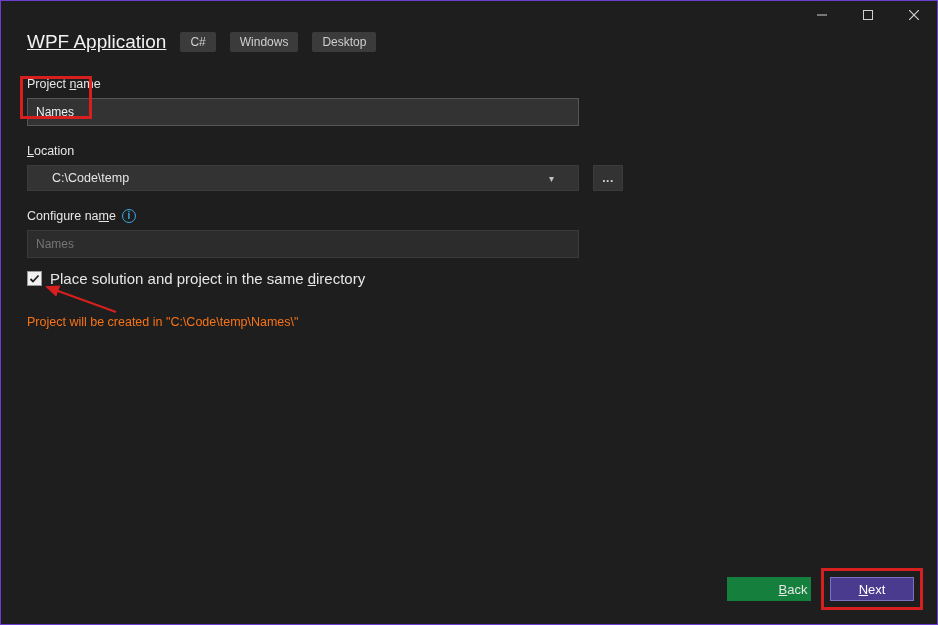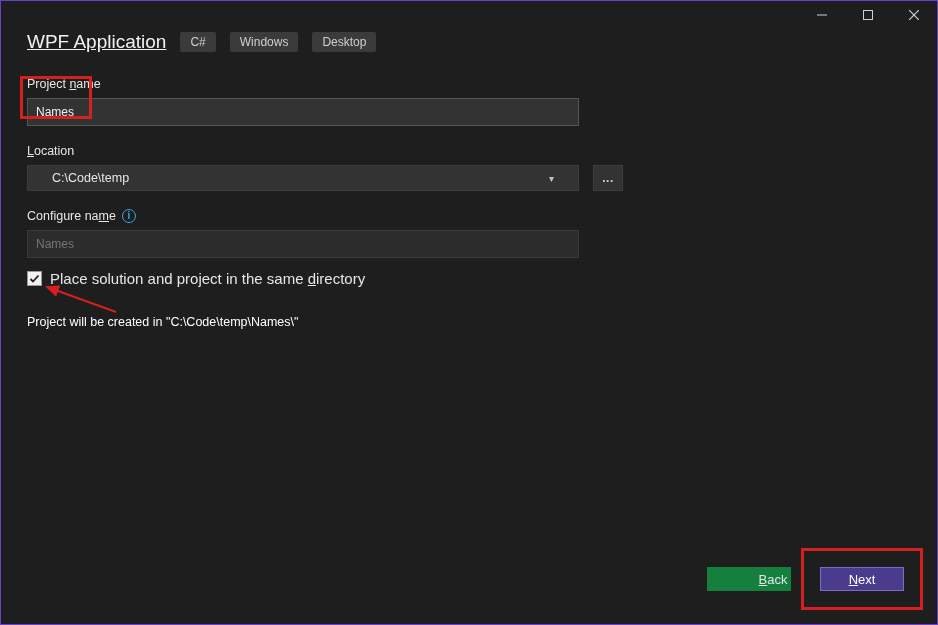--- a/index.html
+++ b/index.html
@@ -167,21 +167,21 @@
   .cb-label .ul { text-decoration: underline; }
   .annot-arrow {
     position: absolute;
     left: 14px;
     top: 14px;
     pointer-events: none;
   }
   .creation-path {
     margin-top: 28px;
     font-size: 12.5px;
-    color: #ffffff;
+    color: #f97316;
   }
   
   .footer {
     position: absolute;
     bottom: 14px;
     right: 14px;
     display: flex;
     gap: 10px;
     align-items: center;
   }
@@ -200,21 +200,21 @@
     padding-left: 48px;
   }
   .btn-next {
     background: #4b3b8f;
     border: 1px solid #7a6fc3;
     color: #ffffff;
   }
   .btn .ul { text-decoration: underline; }
   .hl-next {
     border: 3px solid #d71f1f;
-    padding: 16px;
+    padding: 6px;
   }
 </style>
 </head>
 <body>
 
 <div class="titlebar">
   <div class="win-btn">
     <svg width="10" height="10">
         <line x1="0" y1="5" x2="10" y2="5" stroke="#d0d0d0" stroke-width="1"></line>
       </svg>

